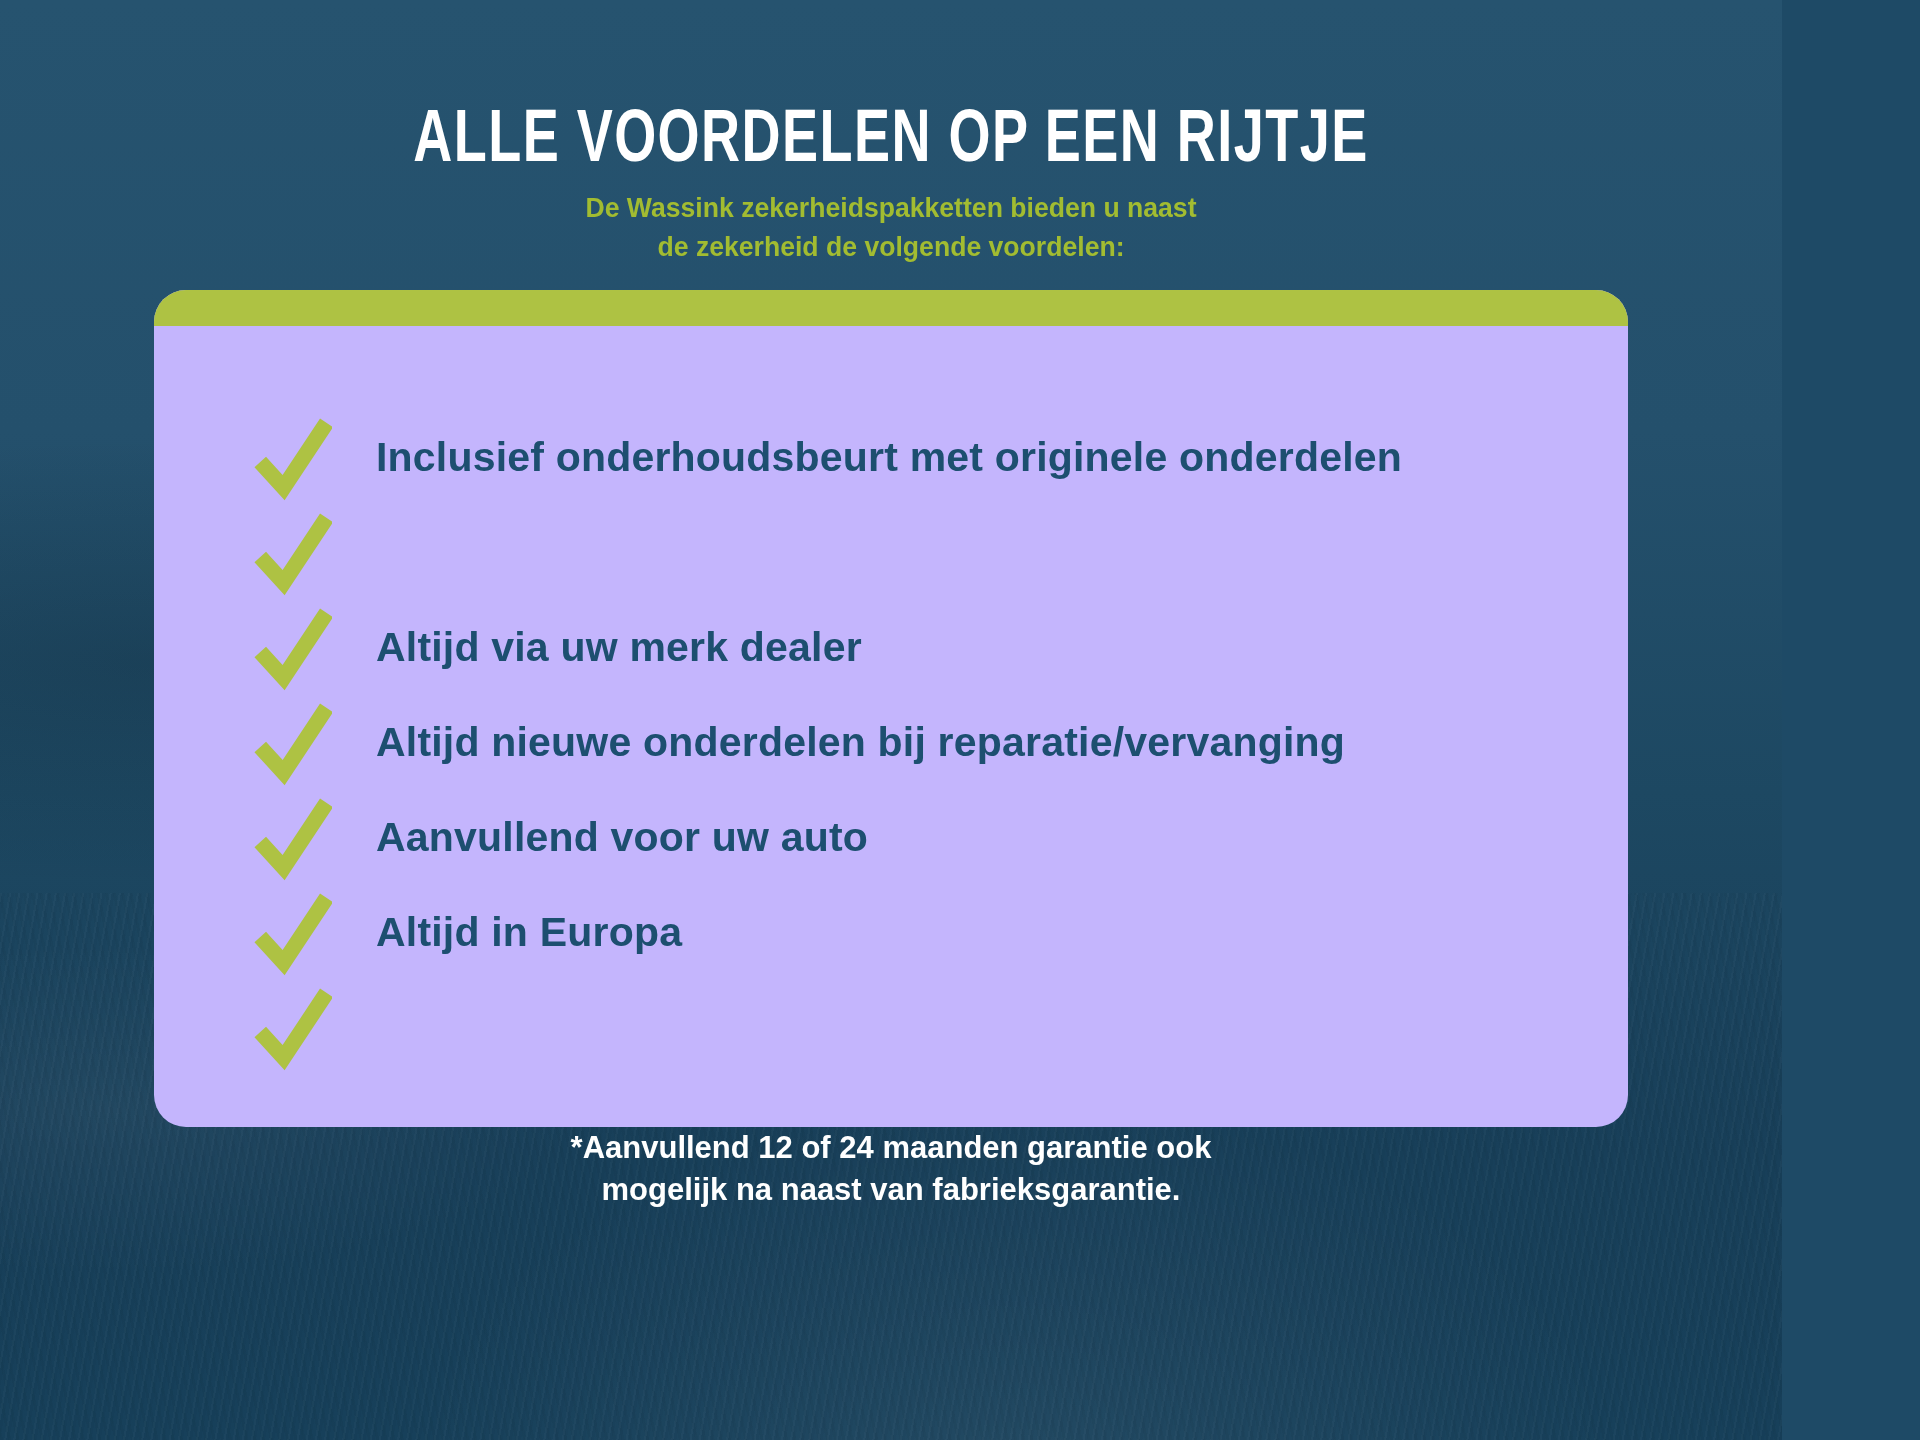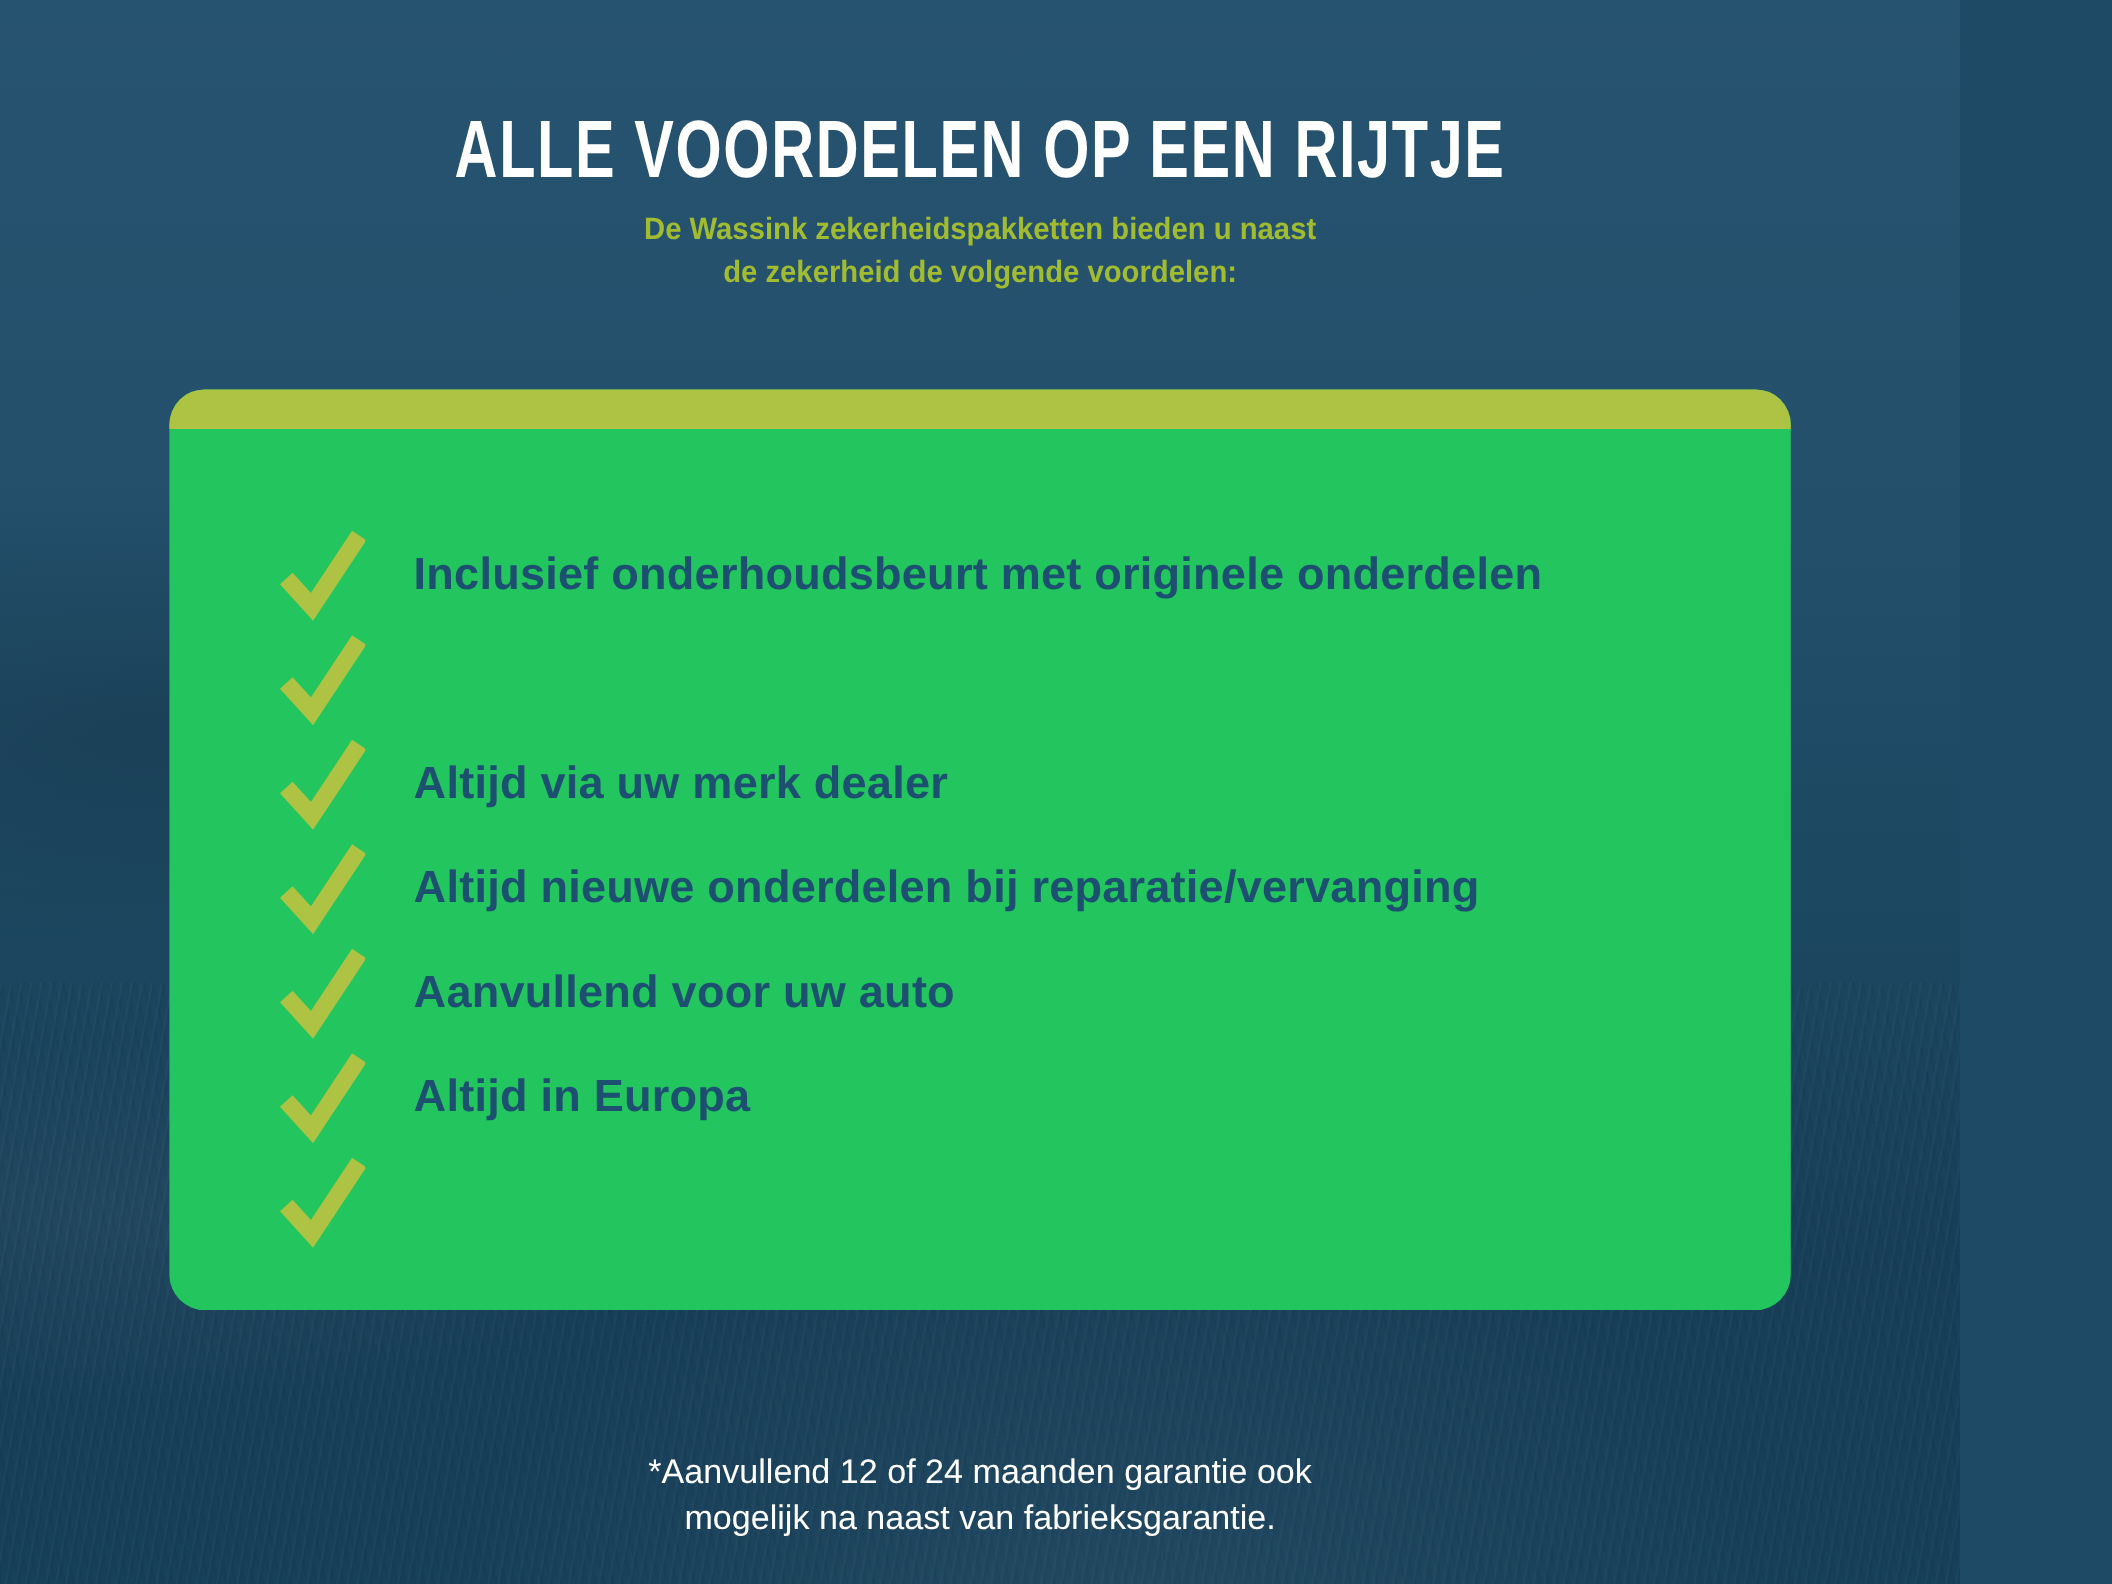--- a/index.html
+++ b/index.html
@@ -51,22 +51,22 @@
     line-height: 39px;
     color: #A2BC31;
     transform: scaleX(0.95);
     transform-origin: 50% 50%;
   }
   
   .card {
     position: relative;
     width: 1474px;
     height: 837px;
-    margin: 88px auto 0 auto;
-    background: #22c55e;
+    margin: 24px auto 0 auto;
+    background: #c4b5fd;
     border-radius: 32px;
   }
   .card-topbar {
     height: 36px;
     background: #AEC243;
     border-radius: 32px 32px 0 0;
   }
   .benefit-list {
     padding: 84px 40px 0 100px;
   }
@@ -85,25 +85,24 @@
   .benefit-label {
     font-size: 41px;
     font-weight: bold;
     color: #1D4F70;
     letter-spacing: 0.2px;
     white-space: nowrap;
   }
   
   .footnote {
     position: relative;
-    margin-top: 126px;
     text-align: center;
     color: #FFFFFF;
     font-size: 31px;
-    font-weight: normal;
+    font-weight: bold;
     line-height: 42px;
   }
 </style>
 </head>
 <body>
 
 <div class="stage">
   <div class="bg"></div>
   <div class="bg-texture"></div>
 

